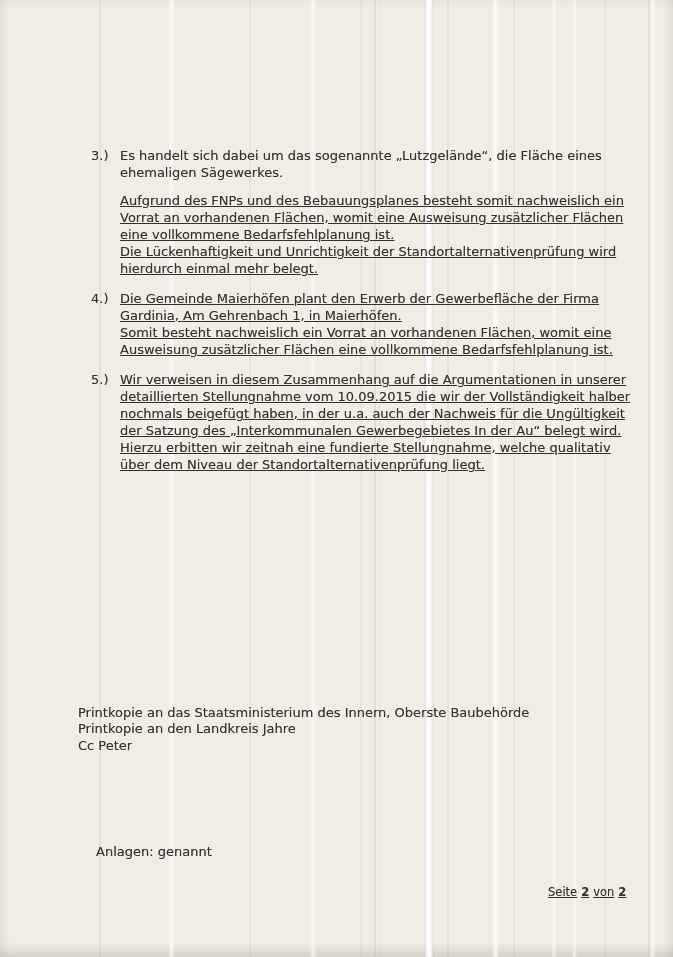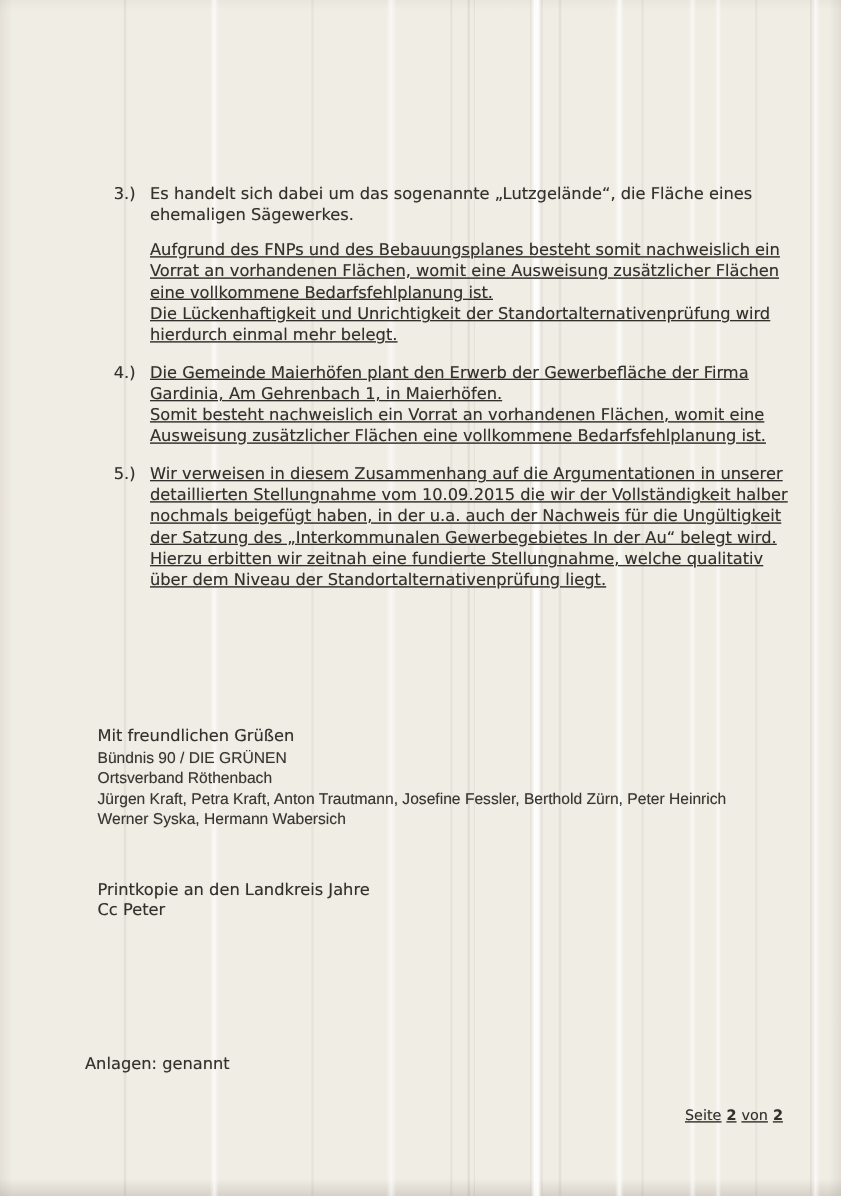--- a/index.html
+++ b/index.html
@@ -62,21 +62,21 @@
     white-space:nowrap;
     color:#3a3733;
   }
   .distribution {
     position:absolute; left:78px; top:705px; width:560px;
     font-size:13px; line-height:16.4px;
     text-shadow:0 0 .6px rgba(52,49,44,.45);
   }
   .distribution p { margin:0; }
   .enclosures {
-    position:absolute; left:68px; top:843px; margin:0;
+    position:absolute; left:96px; top:843px; margin:0;
     font-size:13px; line-height:17px;
     text-shadow:0 0 .6px rgba(52,49,44,.45);
   }
   .footer {
     position:absolute; left:548px; top:885px;
     font-size:11.5px; line-height:15px;
     display:flex; gap:4px;
     text-shadow:0 0 .6px rgba(52,49,44,.4);
     text-decoration:underline;
   }
@@ -120,29 +120,23 @@
 detaillierten Stellungnahme vom 10.09.2015 die wir der Vollständigkeit halber
 nochmals beigefügt haben, in der u.a. auch der Nachweis für die Ungültigkeit
 der Satzung des „Interkommunalen Gewerbegebietes In der Au“ belegt wird.
 Hierzu erbitten wir zeitnah eine fundierte Stellungnahme, welche qualitativ
 über dem Niveau der Standortalternativenprüfung liegt.</p>
       </div>
     </div>
 
   </section>
 
-  <section class="closing">
-    <p>Mit freundlichen Grüßen</p>
-    <p class="arial">Bündnis 90 / DIE GRÜNEN</p>
-    <p class="arial">Ortsverband Röthenbach</p>
-    <p class="arial">Jürgen Kraft, Petra Kraft, Anton Trautmann, Josefine Fessler, Berthold Zürn, Peter Heinrich</p>
-    <p class="arial">Werner Syska, Hermann Wabersich</p>
-  </section>
 
   <section class="distribution">
+    <p>Printkopie an das Staatsministerium des Innern, Oberste Baubehörde</p>
     <p>Printkopie an den Landkreis Jahre</p>
     <p>Cc Peter</p>
   </section>
 
   <p class="enclosures">Anlagen: genannt</p>
 
   <div class="footer">
     <span>Seite</span>
     <b>2</b>
     <span>von</span>

